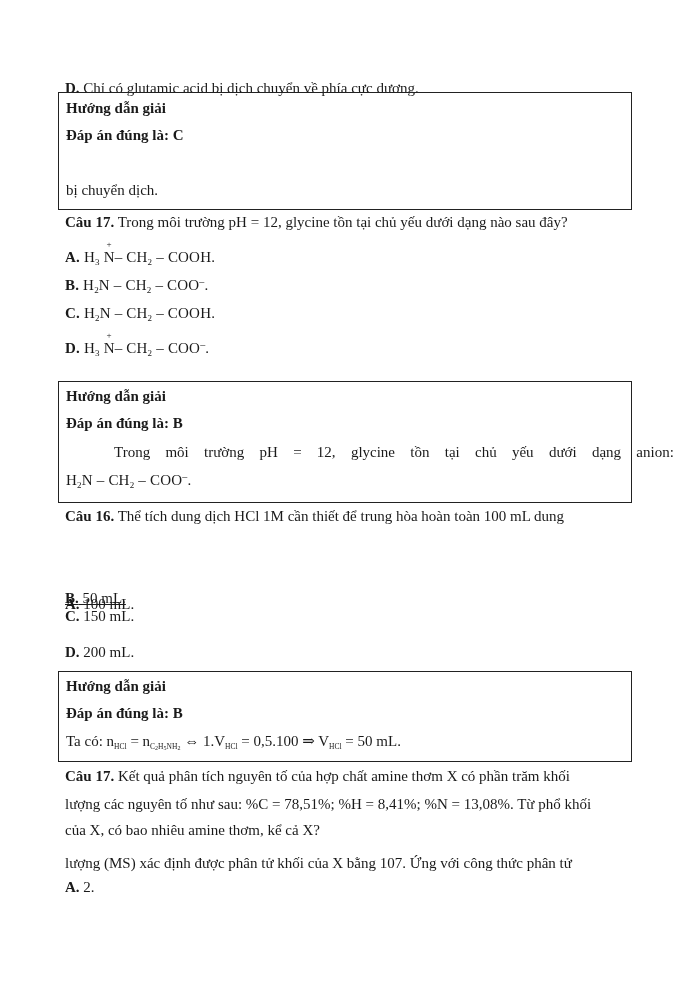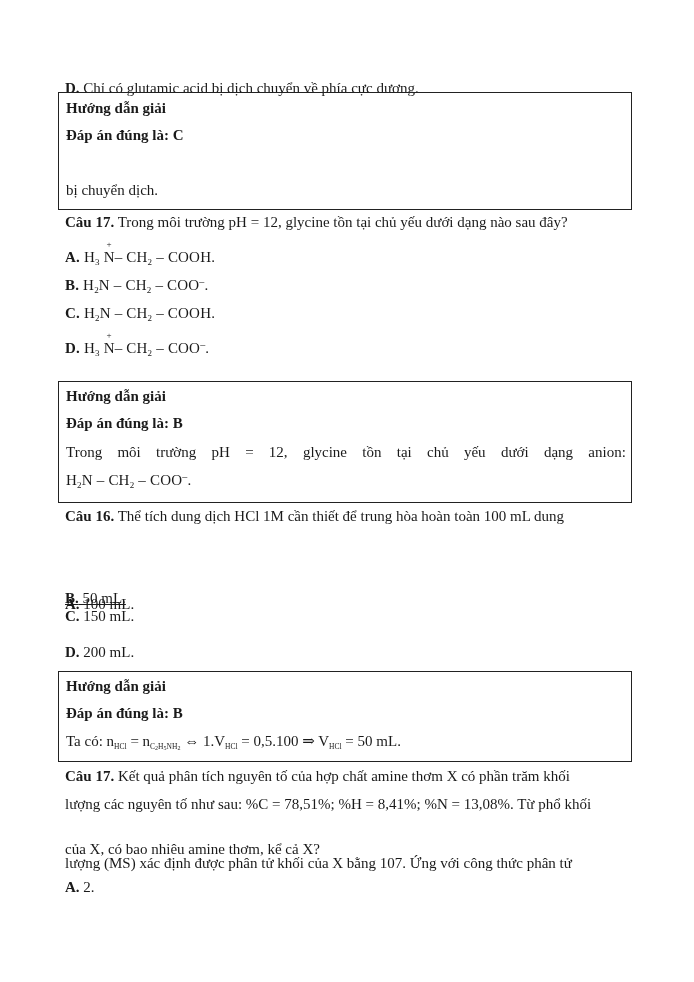--- a/index.html
+++ b/index.html
@@ -36,20 +36,21 @@
       left: 58px;
       width: 574px;
       border: 1.3px solid #222;
       box-sizing: border-box;
     }
     .box .line { left: 7px; }
     .justify-line {
       display: flex;
       justify-content: space-between;
       width: 560px;
+      margin-left: 48px;
     }
     .chem { letter-spacing: 0.2px; }
     .chem sub { font-size: 9px; vertical-align: -3px; line-height: 0; }
     .chem sup { font-size: 10px; vertical-align: 5px; line-height: 0; }
     .nplus { position: relative; display: inline-block; }
     .nplus .plus {
       position: absolute;
       left: 50%;
       top: -7px;
       transform: translateX(-50%);
@@ -142,18 +143,18 @@
       <span>Ta có: </span>
       <span>n<sub>HCl</sub> = n<sub>C<sub>2</sub>H<sub>5</sub>NH<sub>2</sub></sub> ⇔ 1.V<sub>HCl</sub> = 0,5.100 ⇒ V<sub>HCl</sub> = 50 mL.</span>
     </div>
   </div>
 
   <div class="line" style="top:766px;">
     <span class="b">Câu 17.</span><span> Kết quả phân tích nguyên tố của hợp chất amine thơm X có phần trăm khối</span>
   </div>
   <div class="line" style="top:794px;">lượng các nguyên tố như sau: %C = 78,51%; %H = 8,41%; %N = 13,08%. Từ phổ khối</div>
   <div class="line" style="top:853px;">lượng (MS) xác định được phân tử khối của X bằng 107. Ứng với công thức phân tử</div>
-  <div class="line" style="top:839px;font-family:Liberation Serif, serif;">của X, có bao nhiêu amine thơm, kể cả X?</div>
+  <div class="line" style="top:820px;font-family:Liberation Serif, serif;">của X, có bao nhiêu amine thơm, kể cả X?</div>
   <div class="line" style="top:877px;">
     <span class="b">A.</span><span> 2.</span>
   </div>
 
 </div>
 
 </body></html>

